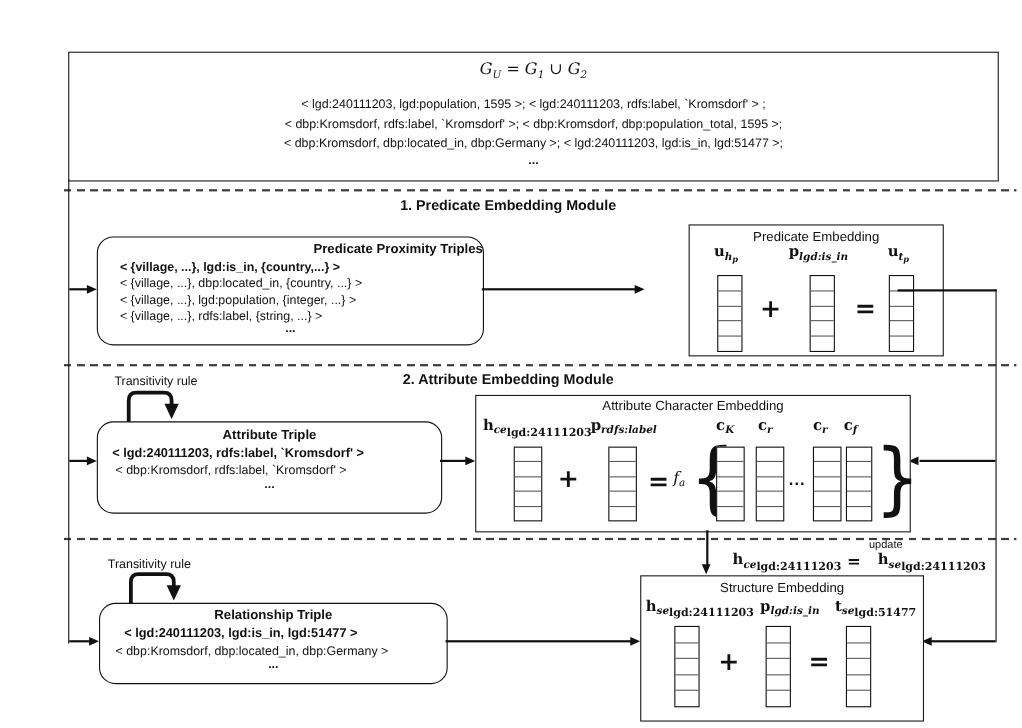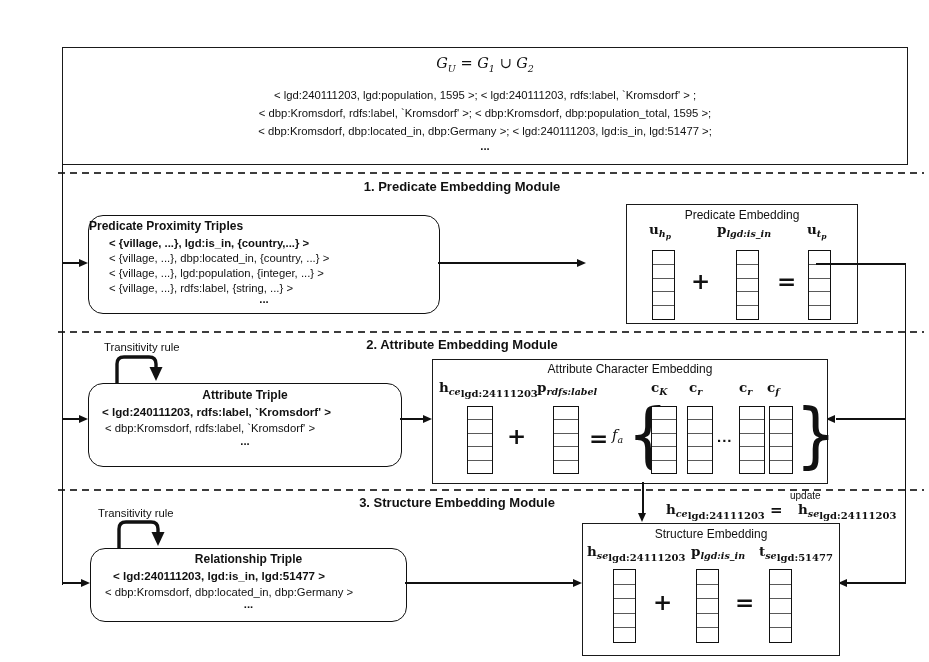--- a/index.html
+++ b/index.html
@@ -62,21 +62,21 @@
   <div class="hline" style="left:63px;top:262.2px;width:17px;"></div>
   <div class="ar r" style="left:79px;top:258.5px;"></div>
   <div class="hline" style="left:63px;top:418.2px;width:17px;"></div>
   <div class="ar r" style="left:79px;top:414.5px;"></div>
   <div class="hline" style="left:63px;top:582.2px;width:19px;"></div>
   <div class="ar r" style="left:81px;top:578.5px;"></div>
 
   <div class="heading" style="left:200px;top:179px;width:524px;">1. Predicate Embedding Module</div>
 
   <div class="rbox" style="left:88px;top:215px;width:350px;height:97px;">
-    <div class="boxtitle b ctr" style="top:3px;text-align:left;">Predicate Proximity Triples</div>
+    <div class="boxtitle b ctr" style="top:3px;text-align:right;">Predicate Proximity Triples</div>
     <div class="t tb" style="left:20px;top:20px;">&lt; {village, ...}, lgd:is_in, {country,...} &gt;</div>
     <div class="t" style="left:20px;top:35px;">&lt; {village, ...}, dbp:located_in, {country, ...} &gt;</div>
     <div class="t" style="left:20px;top:50px;">&lt; {village, ...}, lgd:population, {integer, ...} &gt;</div>
     <div class="t" style="left:20px;top:65px;">&lt; {village, ...}, rdfs:label, {string, ...} &gt;</div>
     <div class="t tb ctr" style="top:76px;text-align:center;">...</div>
   </div>
 
   <div class="hline" style="left:438px;top:262.2px;width:140px;"></div>
   <div class="ar r" style="left:577px;top:258.5px;"></div>
 
@@ -189,21 +189,20 @@
         <i></i>
         <i></i>
         <i></i>
       </div>
     <div class="brace" style="left:360px;top:32px;">}</div>
   </div>
 
   <div class="vline" style="left:642.2px;top:482px;height:32px;"></div>
   <div class="ar d" style="left:638px;top:513px;"></div>
 
-  <div class="heading" style="left:195px;top:495px;width:524px;">3. Structure Embedding Module</div>
   <div class="t" style="left:98px;top:506px;">Transitivity rule</div>
   <svg class="loop" style="left:114px;top:518px;" width="56" height="31" viewBox="0 0 56 31">
     <path d="M5 31 L5 11 Q5 4 12 4 L37 4 Q44 4 44 11 L44 15" fill="none" stroke="#111" stroke-width="3.4"></path>
     <polygon points="37.5,14 50.5,14 44,28" fill="#111"></polygon>
   </svg>
 
   <div class="m" style="left:666px;top:502px;"><span>h</span><span class="s1">ce</span><span class="s2">lgd:24111203</span></div>
   <div class="upd" style="left:790px;top:490px;">update</div>
   <div class="op sm" style="left:770px;top:503px;">=</div>
   <div class="m" style="left:798px;top:502px;"><span>h</span><span class="s1">se</span><span class="s2">lgd:24111203</span></div>

